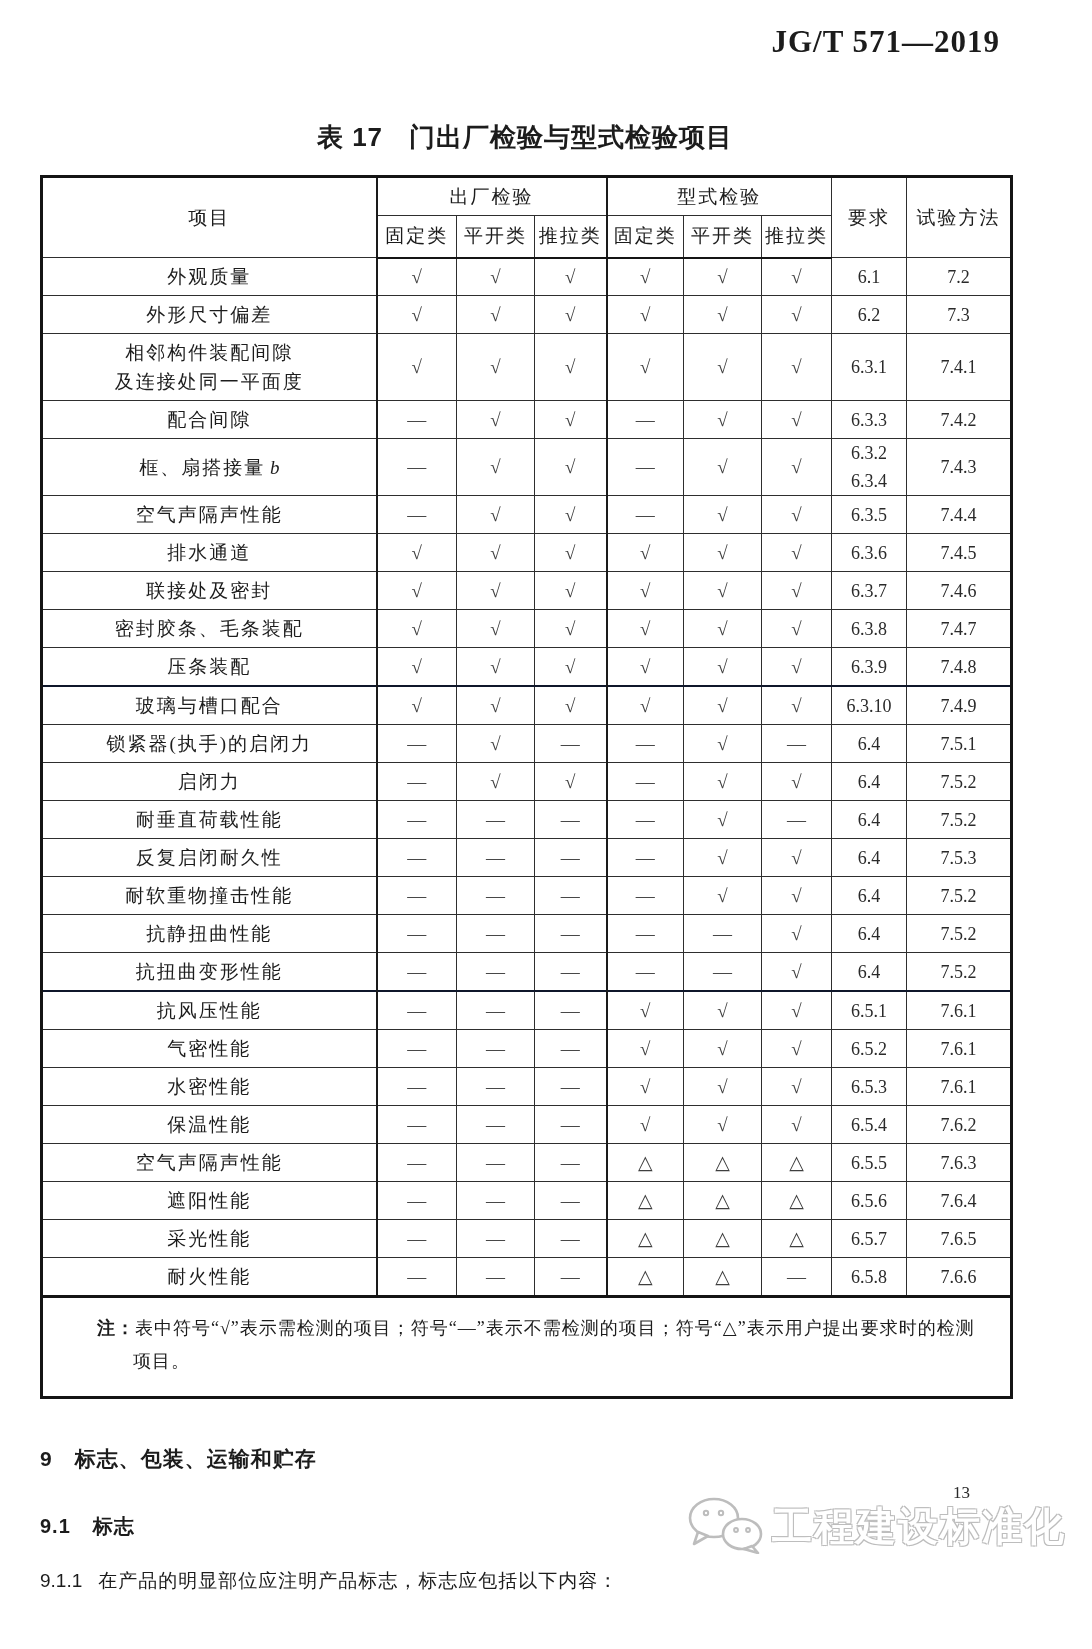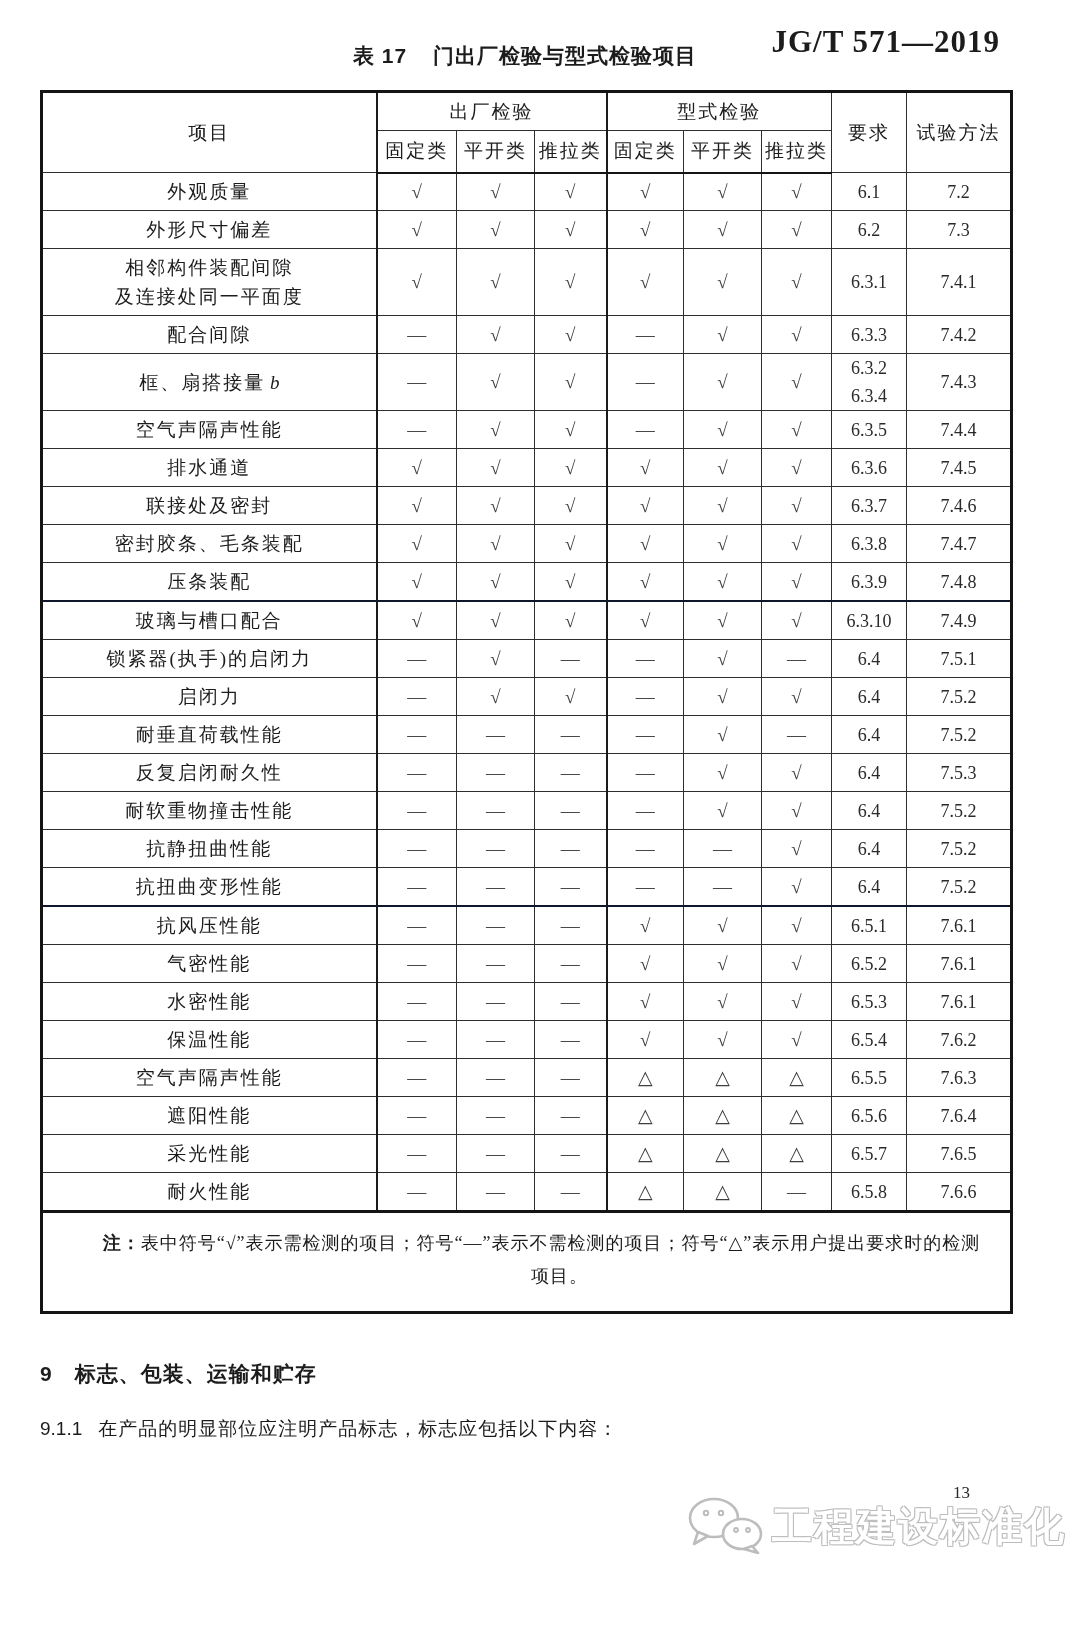--- a/index.html
+++ b/index.html
@@ -10,23 +10,23 @@
     color: #1c1c1c;
     overflow: hidden;
   }
   .doc-code {
     position: absolute; top: 24px; right: 92px;
     font-size: 31px; font-weight: bold; letter-spacing: 1px;
     font-family: "Liberation Serif", "DejaVu Serif", serif;
   }
   .content { position: absolute; left: 40px; top: 0; width: 970px; }
   .table-title {
-    margin-top: 42px; text-align: center;
+    margin-top: 120px; text-align: center;
     font-family: "Liberation Sans", "DejaVu Sans", sans-serif;
-    font-weight: bold; font-size: 21px; letter-spacing: 1px;
+    font-weight: bold; font-size: 26px; letter-spacing: 1px;
   }
   .title-gap { display: inline-block; width: 26px; }
   table {
     margin-top: 20px; width: 970px; table-layout: fixed;
     border-collapse: collapse; border: 3px solid #141414;
   }
   th, td {
     border: 1px solid #2e2e2e; text-align: center; vertical-align: middle;
     font-weight: normal;
   }
@@ -42,21 +42,21 @@
     white-space: pre-line; line-height: 29px; padding: 4px 2px;
   }
   .c-item i { letter-spacing: 0; font-family: "Liberation Serif", serif; }
   .c-mark { font-size: 19px; color: #3f3f3f; }
   .c-req, .c-method {
     font-size: 18px; color: #2a2a2a; white-space: pre-line; line-height: 28px;
   }
   tbody tr:nth-child(11) td, tbody tr:nth-child(19) td { border-top: 2px solid #0f172a; }
   tfoot td {
     border-top: 3px solid #141414;
-    text-align: center; font-size: 18px; letter-spacing: 1px;
+    text-align: left; font-size: 18px; letter-spacing: 1px;
     padding: 14px 24px 18px 90px; text-indent: -36px; line-height: 33px;
   }
   tfoot b { font-family: "Liberation Sans", "DejaVu Sans", sans-serif; font-weight: bold; }
   .sec { font-family: "Liberation Sans", "DejaVu Sans", sans-serif; }
   .sec-1 { margin-top: 46px; font-size: 21px; font-weight: bold; letter-spacing: 1px; }
   .sec-2 { margin-top: 40px; font-size: 20px; font-weight: bold; letter-spacing: 1px; }
   .sec-3 { margin-top: 28px; font-size: 19px; font-weight: normal; }
   .sec .hnum { display: inline-block; margin-right: 22px; }
   .sec-3 .hnum { margin-right: 16px; text-align: center; }
   .sec-3 .htxt { font-family: "Liberation Serif", "DejaVu Serif", serif; letter-spacing: 1px; }
@@ -406,20 +406,23 @@
     <tfoot>
       <tr>
         <td colspan="9" class="note-cell"><b>注：</b><span>表中符号“√”表示需检测的项目；符号“—”表示不需检测的项目；符号“△”表示用户提出要求时的检测项目。</span></td>
       </tr>
     </tfoot>
   </table>
 
   <div class="sec sec-1">
     <span class="hnum">9</span><span class="htxt">标志、包装、运输和贮存</span>
   </div>
+  <div class="sec sec-2">
+    <span class="hnum">9.1</span><span class="htxt">标志</span>
+  </div>
   <div class="sec sec-3">
     <span class="hnum">9.1.1</span><span class="htxt">在产品的明显部位应注明产品标志，标志应包括以下内容：</span>
   </div>
 
 </div>
 
 <div class="page-num">13</div>
 
 <div class="watermark">
   <span>

